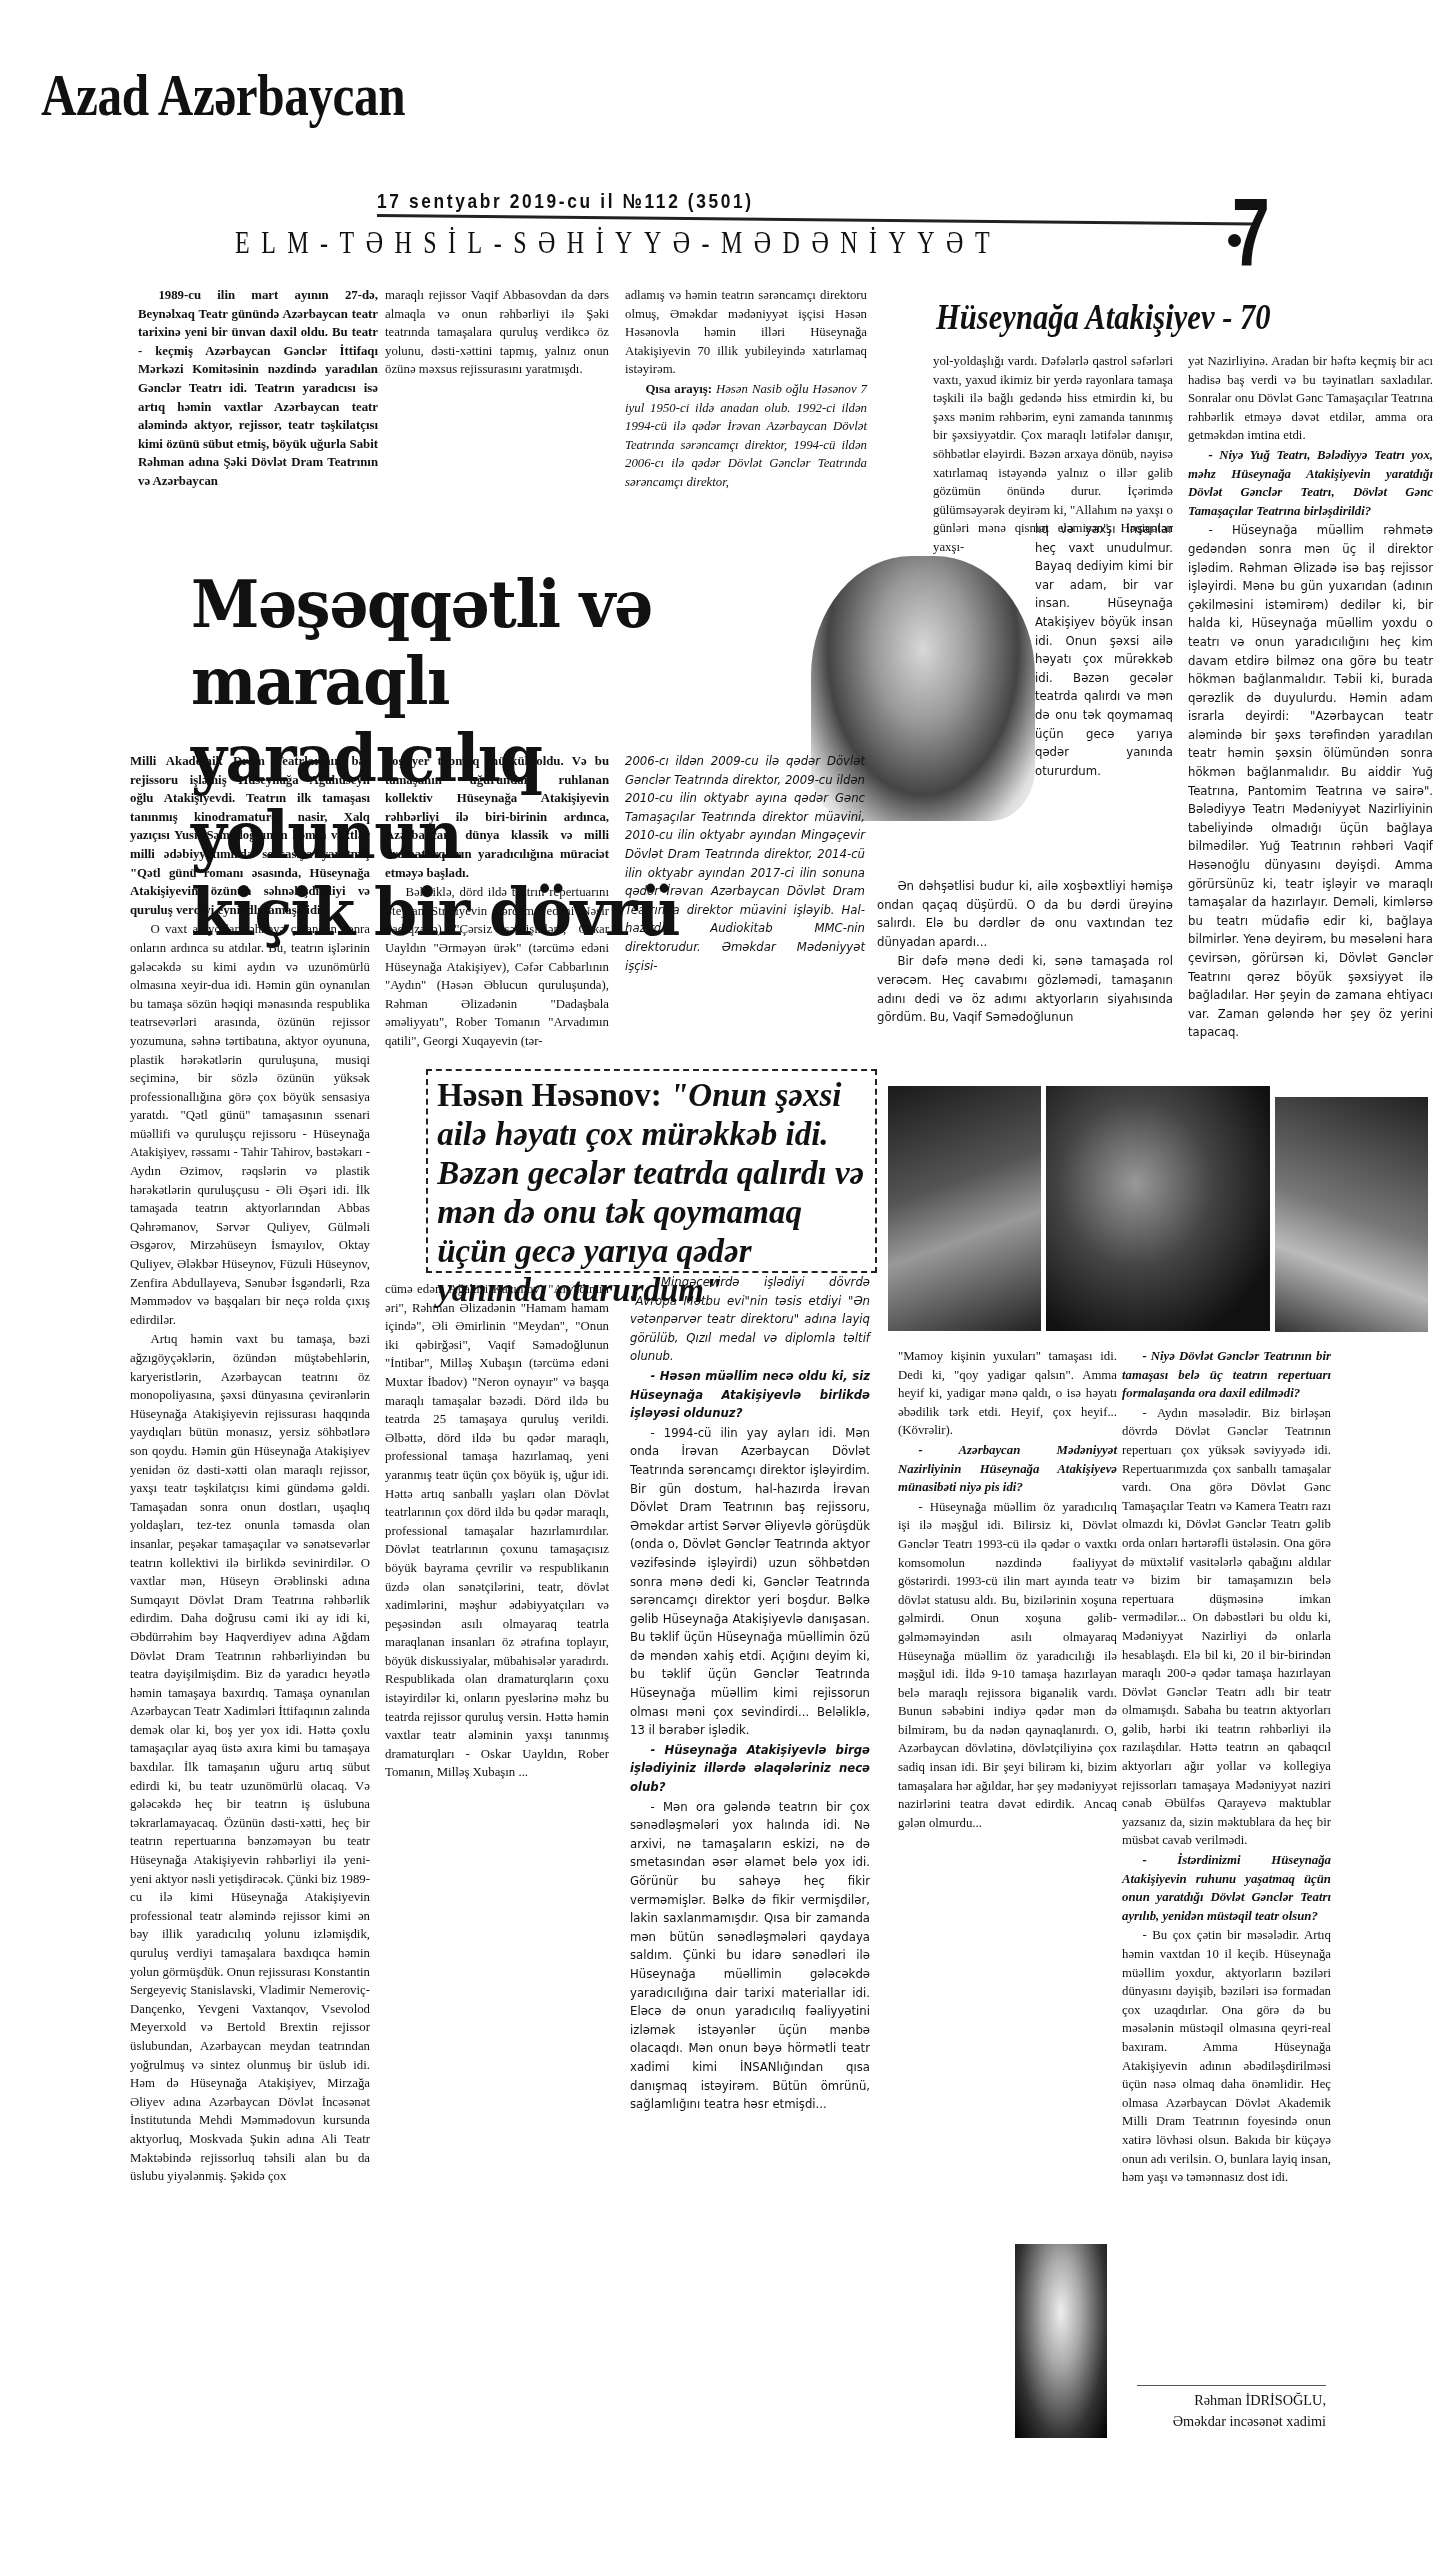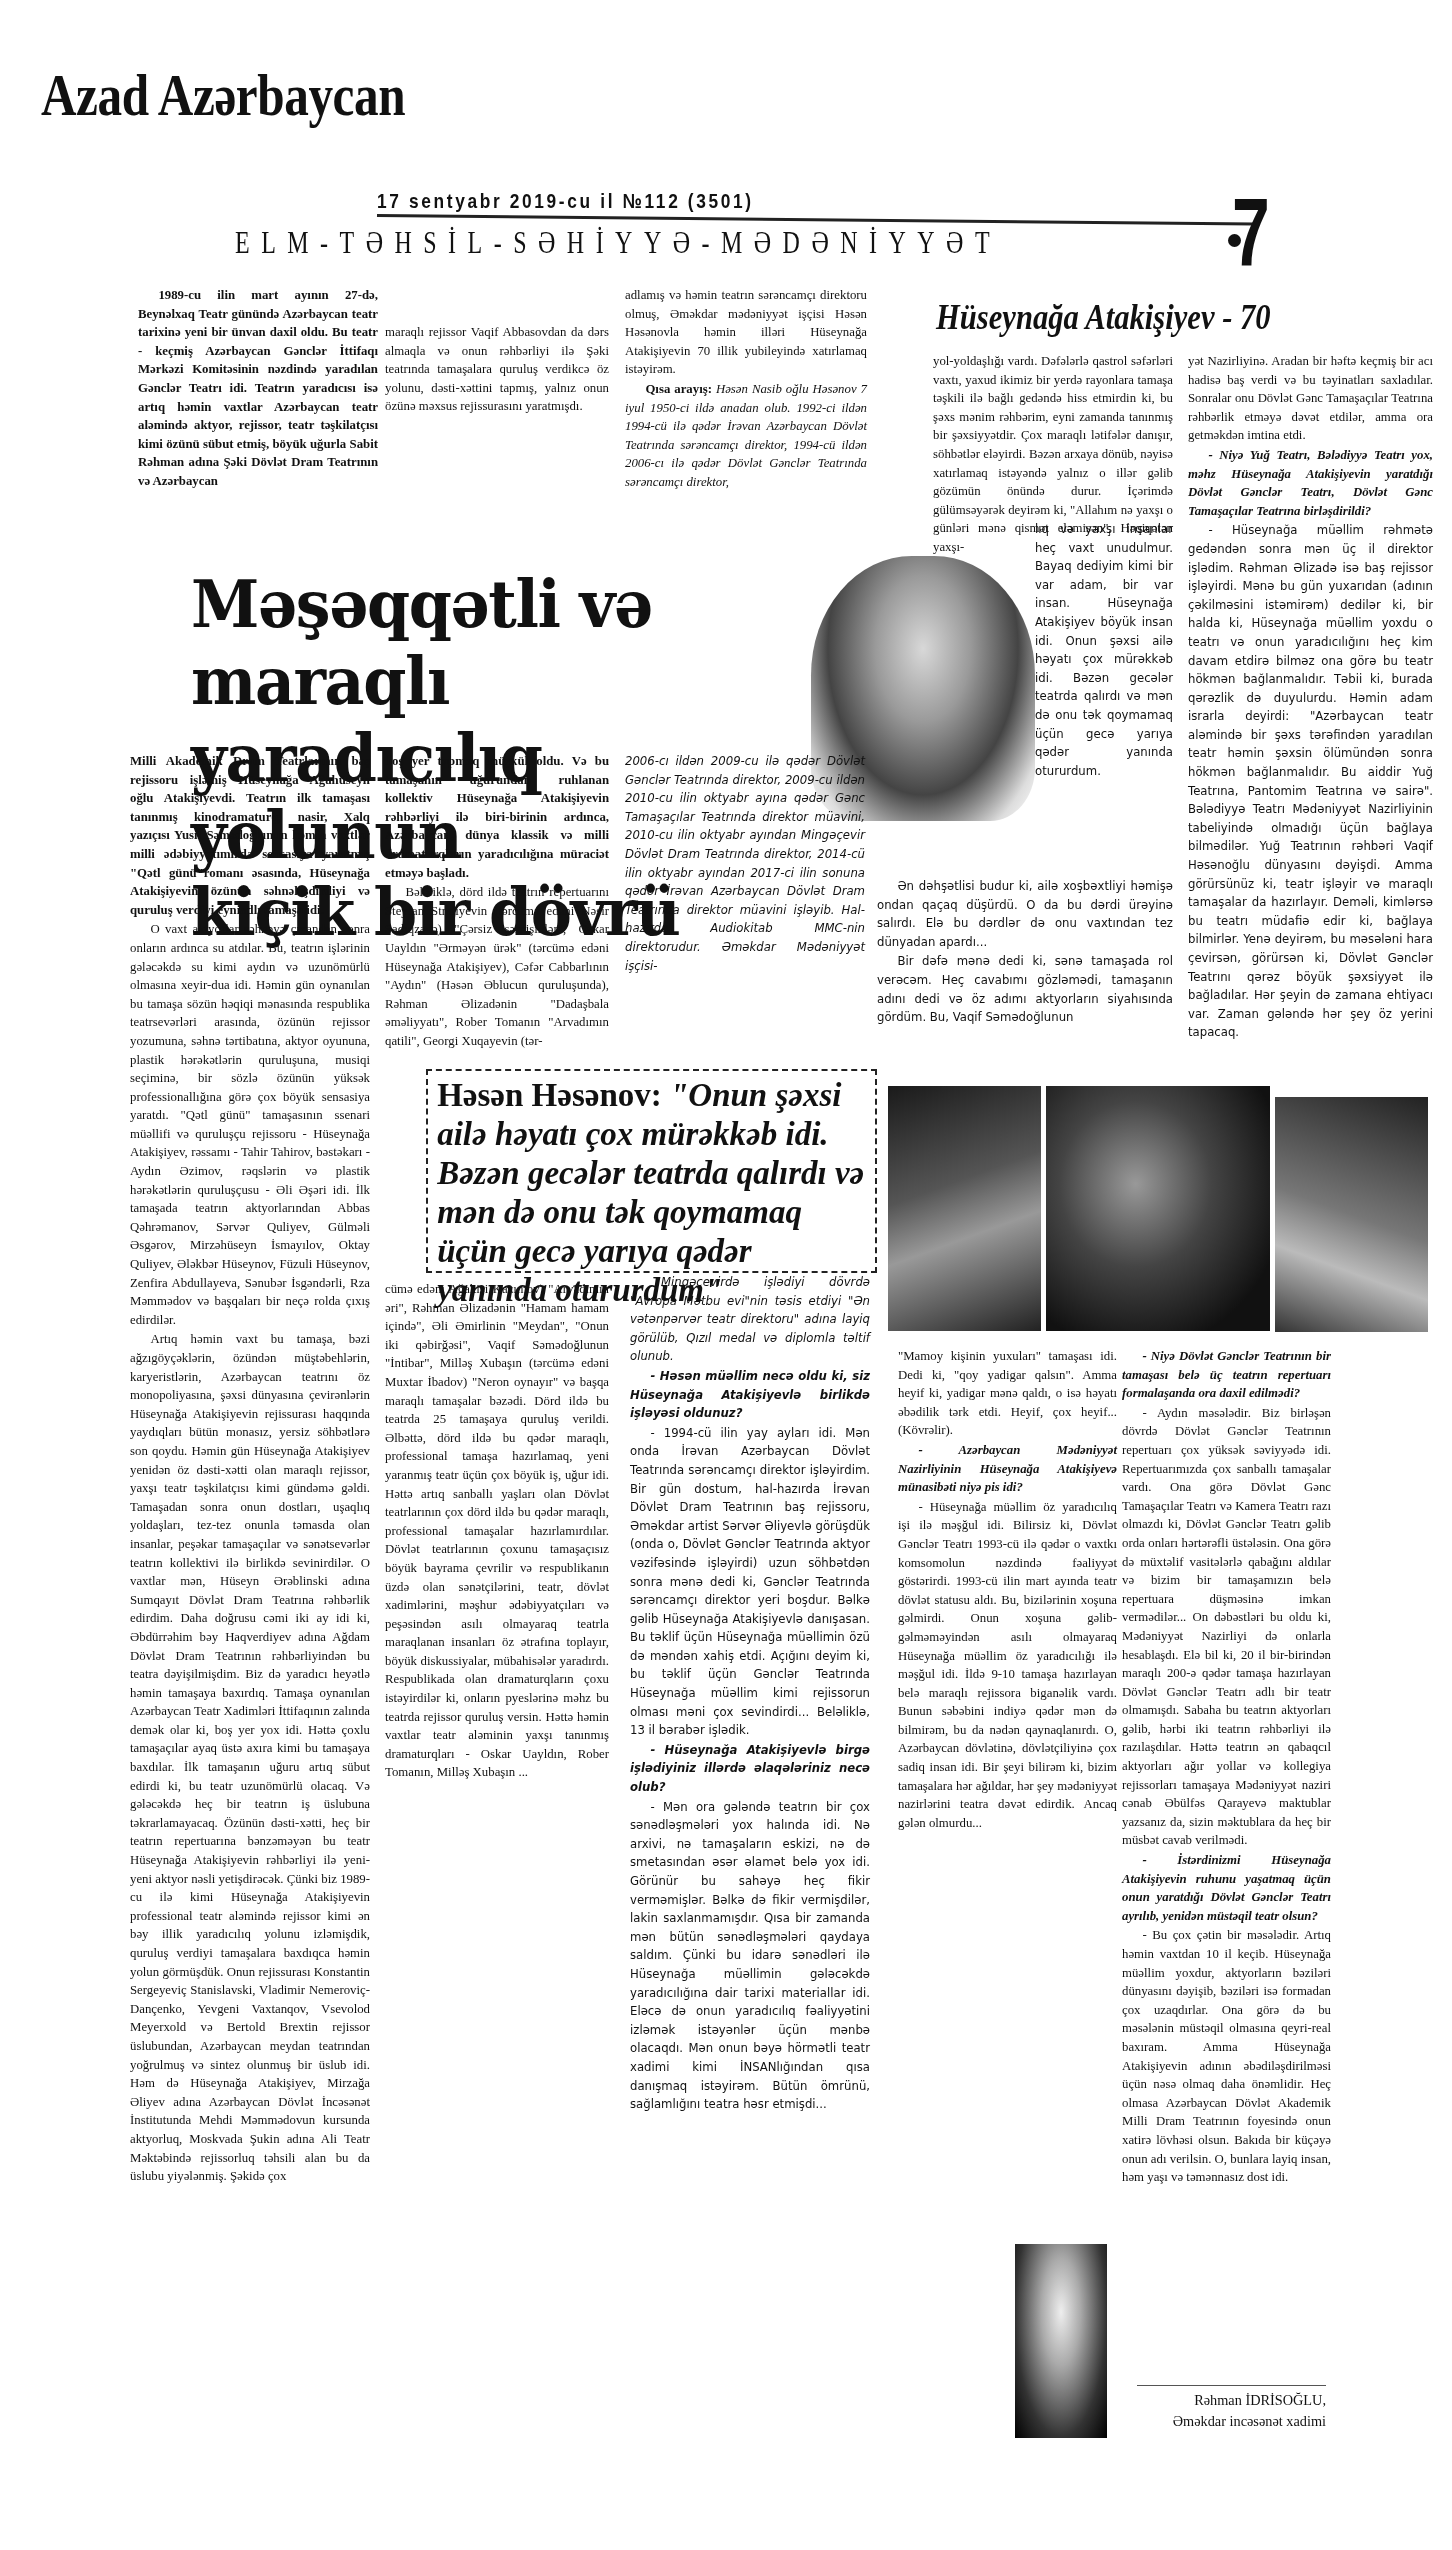--- a/index.html
+++ b/index.html
@@ -42,21 +42,21 @@
 <div class="abs pagedot"></div>
 <div class="abs pagenum">7</div>
 <div class="abs section">ELM-TƏHSİL-SƏHİYYƏ-MƏDƏNİYYƏT</div>
 
 <div class="abs rh-title">Hüseynağa Atakişiyev - 70</div>
 
 <div class="col bold" style="left:138px; top:286px; width:240px;">
   <p>1989-cu ilin mart ayının 27-də, Beynəlxaq Teatr günündə Azərbaycan teatr tarixinə yeni bir ünvan daxil oldu. Bu teatr - keçmiş Azərbaycan Gənclər İttifaqı Mərkəzi Komitəsinin nəzdində yaradılan Gənclər Teatrı idi. Teatrın yaradıcısı isə artıq həmin vaxtlar Azərbaycan teatr aləmində aktyor, rejissor, teatr təşkilatçısı kimi özünü sübut etmiş, böyük uğurla Sabit Rəhman adına Şəki Dövlət Dram Teatrının və Azərbaycan</p>
 </div>
 
-<div class="col" style="left:385px; top:286px; width:224px;margin-top:37px;">
+<div class="col" style="left:385px; top:286px; width:224px;">
   <p style="text-indent:0">maraqlı rejissor Vaqif Abbasovdan da dərs almaqla və onun rəhbərliyi ilə Şəki teatrında tamaşalara quruluş verdikcə öz yolunu, dəsti-xəttini tapmış, yalnız onun özünə məxsus rejissurasını yaratmışdı.</p>
 </div>
 
 <div class="col" style="left:625px; top:286px; width:242px;">
   <p style="text-indent:0">adlamış və həmin teatrın sərəncamçı direktoru olmuş, Əməkdar mədəniyyət işçisi Həsən Həsənovla həmin illəri Hüseynağa Atakişiyevin 70 illik yubileyində xatırlamaq istəyirəm.</p>
   <p><span class="bold">Qısa arayış:</span> <span class="ital">Həsən Nasib oğlu Həsənov 7 iyul 1950-ci ildə anadan olub. 1992-ci ildən 1994-cü ilə qədər İrəvan Azərbaycan Dövlət Teatrında sərəncamçı direktor, 1994-cü ildən 2006-cı ilə qədər Dövlət Gənclər Teatrında sərəncamçı direktor,</span></p>
 </div>
 
 <div class="abs headline">
   <div>Məşəqqətli və maraqlı</div>

